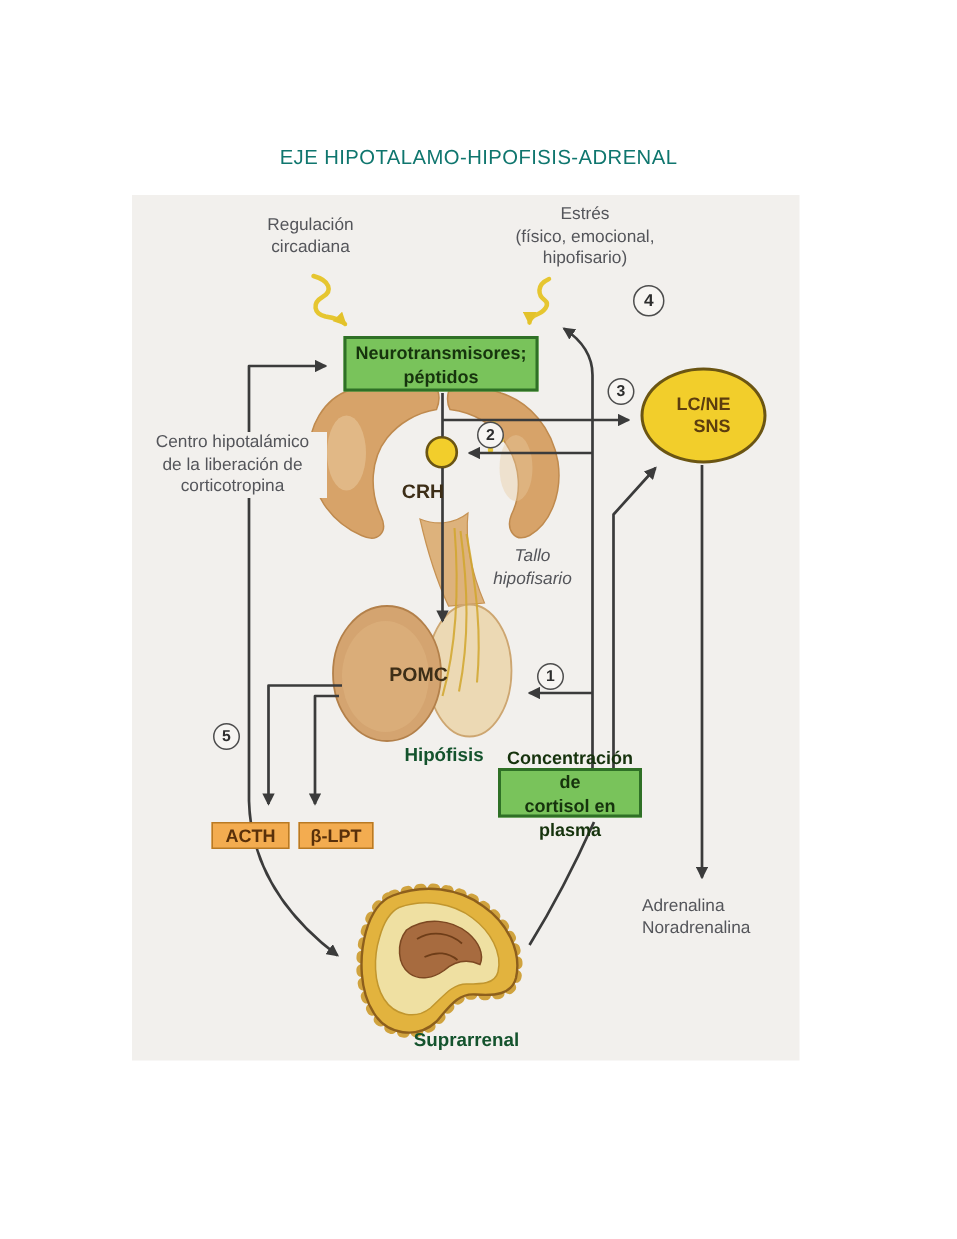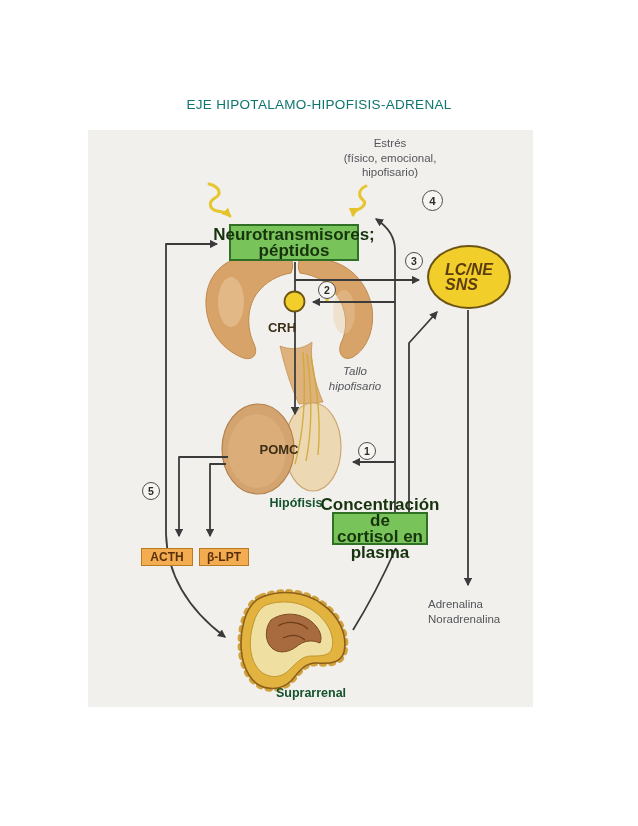--- a/index.html
+++ b/index.html
@@ -11,30 +11,30 @@
          background:var(--panel-bg,#f2f0ed);}
   .lbl{position:absolute;font-size:11.5px;line-height:14.5px;color:var(--label-gray,#54555a);
        text-align:center;white-space:pre-line;}
   .lbl.left{text-align:left;}
   .masked{background:var(--panel-bg,#f2f0ed);}
   .bold-dark{position:absolute;font-weight:700;color:#3d2e17;text-align:center;
              font-size:13px;white-space:pre-line;}
   .bold-ink{position:absolute;font-weight:700;color:#14532d;text-align:center;
             font-size:12.5px;}
   .gbox{position:absolute;background:var(--green-fill,#79c35b);border:2px solid var(--green-border,#2f7026);
-        color:var(--green-text,#16330d);font-weight:700;font-size:17px;line-height:16px;
+        color:var(--green-text,#16330d);font-weight:700;font-size:12px;line-height:16px;
         text-align:center;white-space:pre-line;display:flex;align-items:center;justify-content:center;
         box-sizing:border-box;}
   .obox{position:absolute;background:var(--orange-fill,#f3ac50);border:1.5px solid var(--orange-border,#b97a24);
         color:var(--orange-text,#59300a);font-weight:700;font-size:12px;display:flex;
         align-items:center;justify-content:center;box-sizing:border-box;}
   .ynode{position:absolute;background:var(--yellow-fill,#f2ce2b);border:2px solid var(--yellow-border,#6b5513);
-         border-radius:50%;color:var(--yellow-text,#5c3d0e);font-weight:700;font-size:16px;line-height:15px;
-         display:flex;align-items:center;justify-content:center;text-align:left;
-         white-space:pre-line;box-sizing:border-box;font-style:italic;}
+         border-radius:50%;color:var(--yellow-text,#5c3d0e);font-weight:700;font-size:12px;line-height:15px;
+         display:flex;align-items:center;justify-content:center;text-align:right;
+         white-space:pre-line;box-sizing:border-box;}
   .num{position:absolute;width:16px;height:16px;border:1.4px solid #4d4d4d;border-radius:50%;
        background:#f7f5f2;color:#2d2d2d;font-size:10.5px;font-weight:700;
        display:flex;align-items:center;justify-content:center;box-sizing:content-box;}
   .num.big{width:19px;height:19px;font-size:11.5px;}
   svg{position:absolute;left:88px;top:130px;}
   .ln{stroke:var(--arrow-dark,#3b3b3b);stroke-width:1.8;fill:none;stroke-linejoin:round;}
   .sq{stroke:var(--squiggle-yellow,#e6c630);stroke-width:3;fill:none;stroke-linecap:round;}
 </style>
 </head>
 <body>
@@ -122,35 +122,40 @@
       <path class="ln" d="M 468,310 L 468,585" marker-end="url(#ah)"></path>
       <path class="ln" d="M 353,630 C 366,609 383,577 396,548"></path>
       <path class="ln" d="M 228,457 L 179,457 L 179,536" marker-end="url(#ah)"></path>
       <path class="ln" d="M 226,464 L 210,464 L 210,536" marker-end="url(#ah)"></path>
     </g>
 
     <path class="sq" d="M 209,184 C 220,187 222,194 215,198 C 208,202 209,209 217,211 C 224,212 228,214 230,216" marker-end="url(#ahy)"></path>
     <path class="sq" d="M 366,186 C 357,190 359,197 363,200 C 367,203 363,208 357,210 C 354,212 353,214 353,215" marker-end="url(#ahy)"></path>
   </svg>
 
+  <div class="lbl" style="left:157px;top:143px;width:100px;">Regulación
+circadiana</div>
 
   <div class="lbl" style="left:325px;top:136px;width:130px;">Estrés
 (físico, emocional,
 hipofisario)</div>
 
   <div class="num big" style="left:422px;top:190px;">4</div>
 
   <div class="gbox" style="left:229px;top:224px;width:130px;height:37px;">Neurotransmisores;
 péptidos</div>
 
   <div class="num" style="left:405px;top:252px;">3</div>
 
   <div class="ynode" style="left:427px;top:245px;width:84px;height:64px;">LC/NE
 SNS</div>
 
+  <div class="lbl masked" style="left:92px;top:288px;width:126px;">Centro hipotalámico
+de la liberación de
+corticotropina</div>
 
   <div class="num" style="left:318px;top:281px;">2</div>
 
   <div class="bold-dark" style="left:260px;top:320px;width:44px;">CRH</div>
 
   <div class="lbl" style="left:318px;top:364px;width:74px;font-style:italic;">Tallo
 hipofisario</div>
 
   <div class="bold-dark" style="left:237px;top:442px;width:52px;margin-left:16px;">POMC</div>
 

